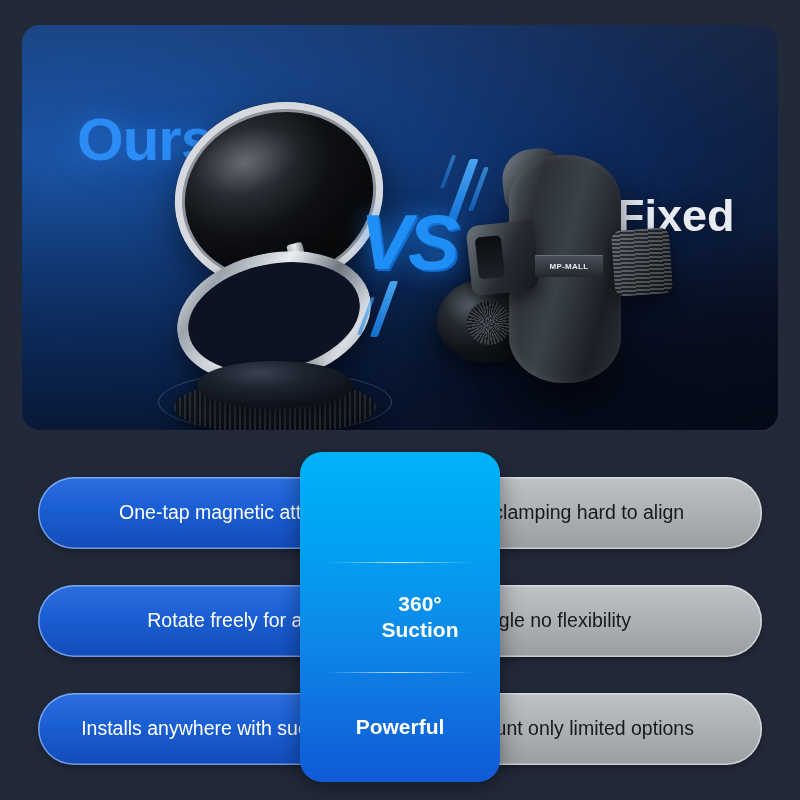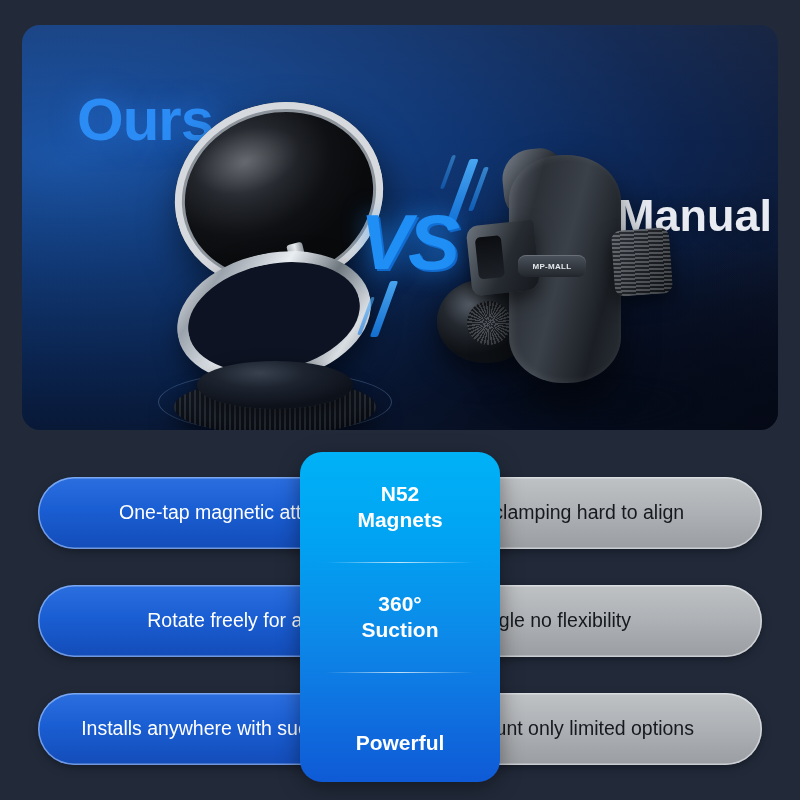--- a/index.html
+++ b/index.html
@@ -35,21 +35,21 @@
     position: absolute; inset: 0;
     background:
       radial-gradient(80% 70% at 78% 88%, rgba(5,10,24,0.80) 0%, rgba(5,10,24,0.0) 62%),
       radial-gradient(75% 80% at 100% 100%, rgba(4,8,20,0.88) 0%, rgba(4,8,20,0) 60%),
       linear-gradient(180deg, rgba(255,255,255,0.04) 0%, rgba(0,0,0,0.0) 30%, rgba(2,6,16,0.45) 100%);
     pointer-events: none;
   }
 
   .label-ours {
     position: absolute;
-    left: 55px; top: 60px;
+    left: 55px; top: 80px;
     font-size: 60px;
     font-weight: 700;
     letter-spacing: -1px;
     color: #2b8cf5;
     text-shadow: 0 0 28px rgba(40,130,245,0.55);
     text-align: center;
   }
   .label-others {
     position: absolute;
     left: 595px; top: 165px;
@@ -179,23 +179,23 @@
   .cl-top {
     position: absolute;
     left: 66px; top: -6px;
     width: 62px; height: 70px;
     border-radius: 30px 24px 10px 26px;
     background: linear-gradient(120deg, #7d858f, #2a2f36 60%, #14171c);
     transform: rotate(-6deg);
   }
   .cl-badge {
     position: absolute;
-    left: 81px; top: 100px;
+    left: 98px; top: 100px;
     width: 68px; height: 22px;
-    border-radius: 8px;
+    border-radius: 1px;
     background: linear-gradient(180deg,#4b525b,#22262c);
     display: flex; align-items: center; justify-content: center;
     box-shadow: inset 0 1px 0 rgba(255,255,255,0.18);
   }
   .cl-badge span {
     font-size: 8px; font-weight: 700; letter-spacing: 0.3px;
     color: #e3e7ec;
   }
   .arm-l {
     position: absolute;
@@ -320,40 +320,40 @@
     left: 0; width: 200px; height: 110px;
     display: flex; flex-direction: column;
     align-items: center; justify-content: center;
     text-align: center;
     color: #ffffff;
     font-weight: 700;
     font-size: 21px;
     line-height: 1.24;
   }
   .c-cell.c1 { top: 0px; }
-  .c-cell.c2 { top: 110px; }
-  .c-cell.c3 { top: 236px; }
+  .c-cell.c2 { top: 110px; margin-left: 20px; }
+  .c-cell.c3 { top: 220px; }
   .c-div {
     position: absolute;
     left: 26px; width: 148px; height: 1px;
     background: linear-gradient(90deg, rgba(255,255,255,0), rgba(255,255,255,0.75), rgba(255,255,255,0));
   }
   .c-div.d1 { top: 110px; }
   .c-div.d2 { top: 220px; }
 </style>
 </head>
 <body>
 
 <div id="page">
 
   <div class="hero">
     <div class="hero-vig"></div>
 
     <div class="label-ours">Ours</div>
-    <div class="label-others">Manual</div>
+    <div class="label-others">Fixed</div>
 
     <div class="prod-ours">
       <div class="disc"></div>
       <div class="neck"></div>
       <div class="ring"></div>
       <div class="base-halo"></div>
       <div class="base-bot"></div>
       <div class="base-top"></div>
     </div>
 
@@ -402,24 +402,20 @@
     <div class="row r3">
       <div class="cell-left">
         <div class="txt">Installs anywhere with suction cup</div>
       </div>
       <div class="cell-right">
         <div class="txt">Vent mount only limited options</div>
       </div>
     </div>
 
     <div class="center-col">
-      <div class="c-cell c1">
-        <div>N52</div>
-        <div>Magnets</div>
-      </div>
       <div class="c-div d1"></div>
       <div class="c-cell c2">
         <div>360°</div>
         <div>Suction</div>
       </div>
       <div class="c-div d2"></div>
       <div class="c-cell c3">
         <div>Powerful</div>
       </div>
     </div>

